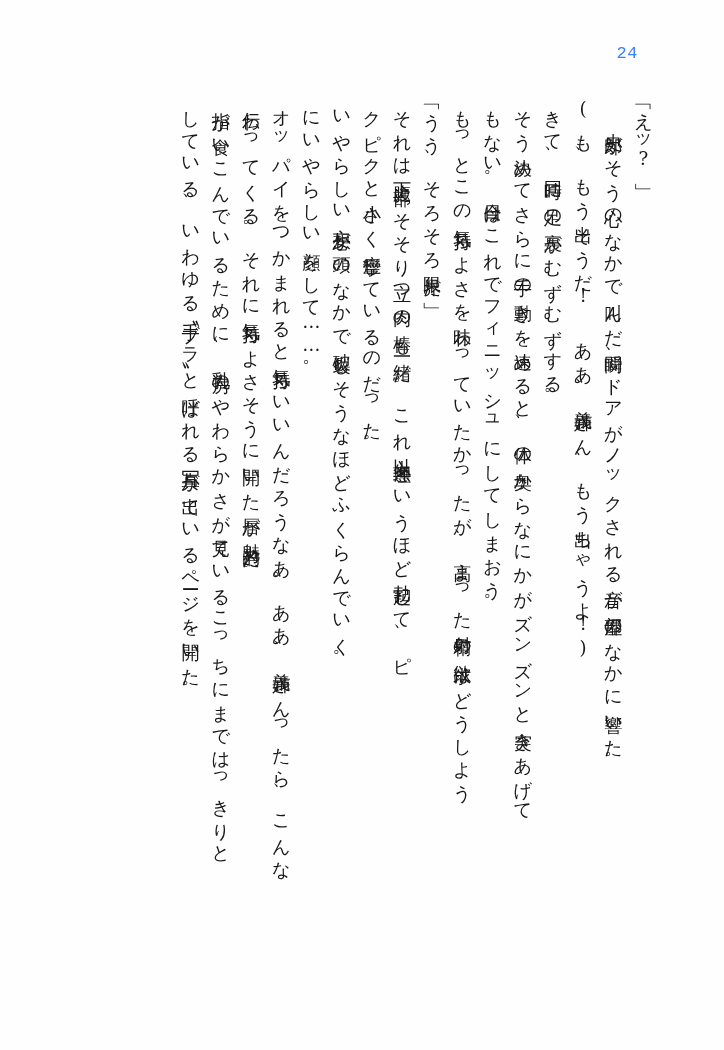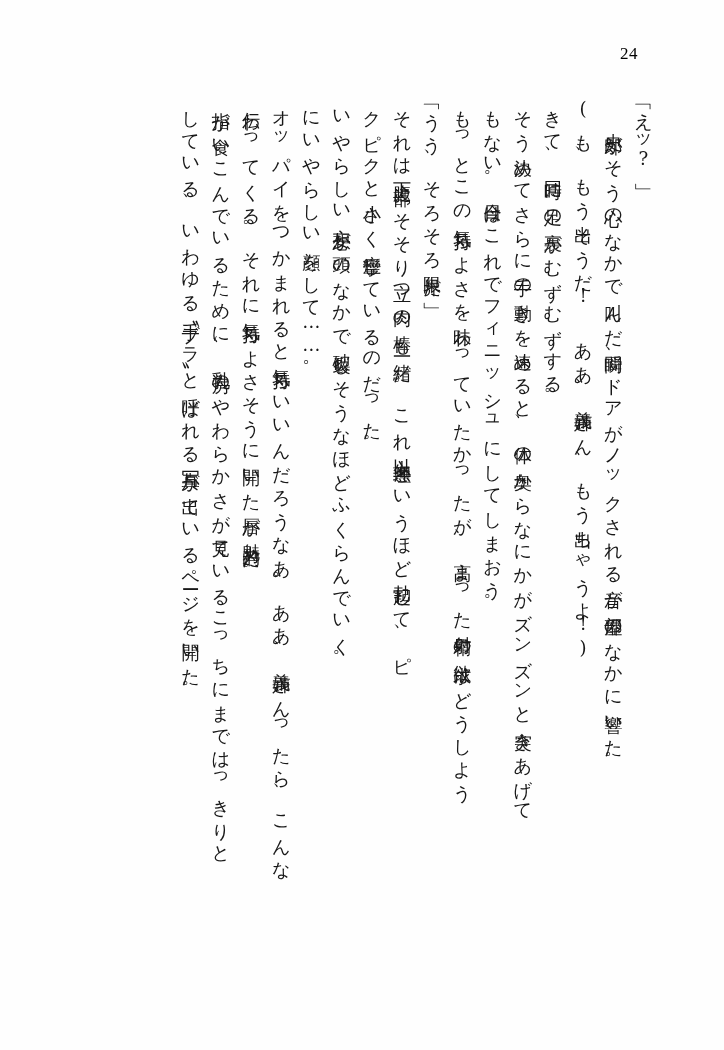--- a/index.html
+++ b/index.html
@@ -19,22 +19,22 @@
     width: 724px;
     height: 1050px;
     background: #fefefe;
     box-sizing: border-box;
   }
   #page-number {
     position: absolute;
     top: 44px;
     right: 86px;
     font-size: 17px;
-    font-family: Liberation Serif, serif;
-    color: #000000;
+    font-family: Liberation Mono, monospace;
+    color: #3b82f6;
     letter-spacing: 0.5px;
   }
   #body-text {
     position: absolute;
     top: 98px;
     right: 72px;
     left: 86px;
     bottom: 72px;
     display: flex;
     flex-direction: row-reverse;

